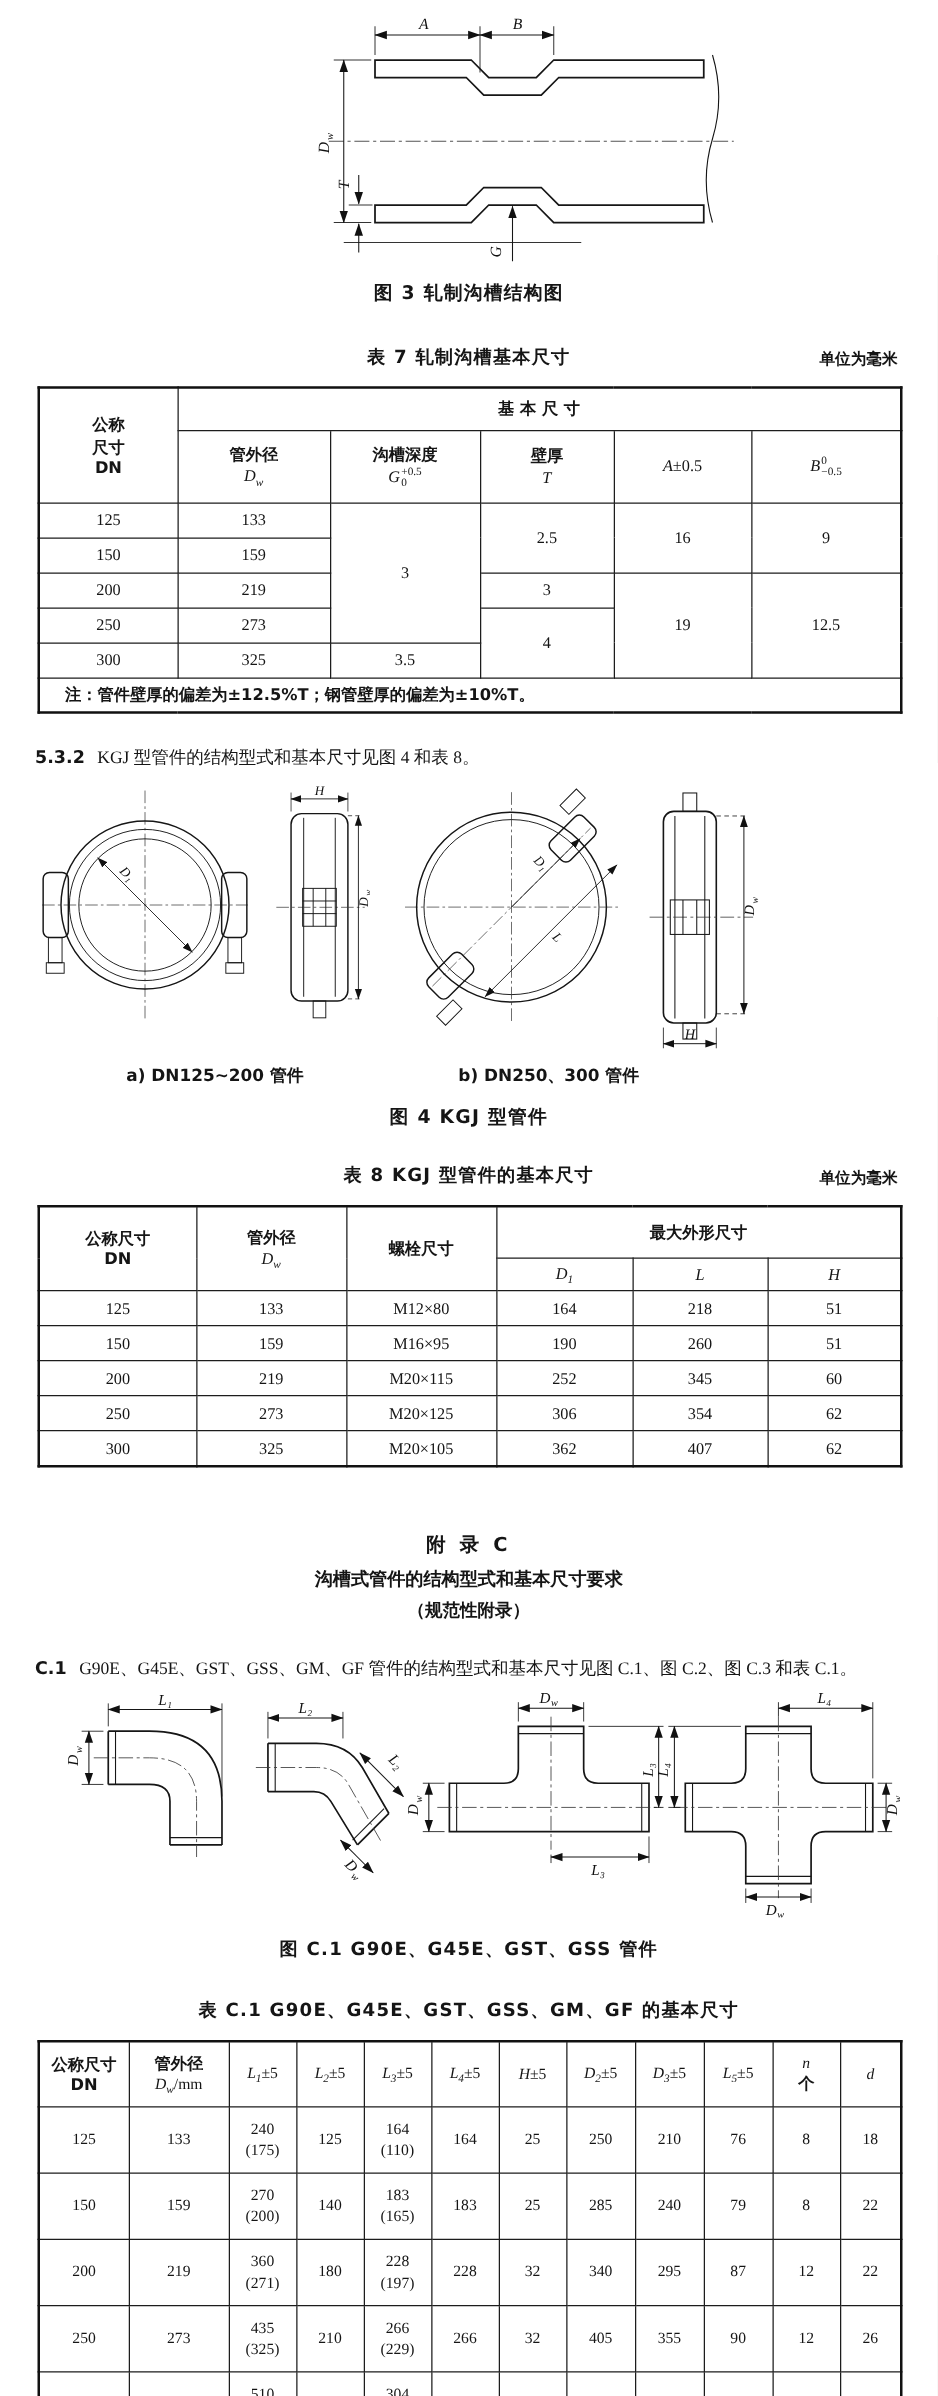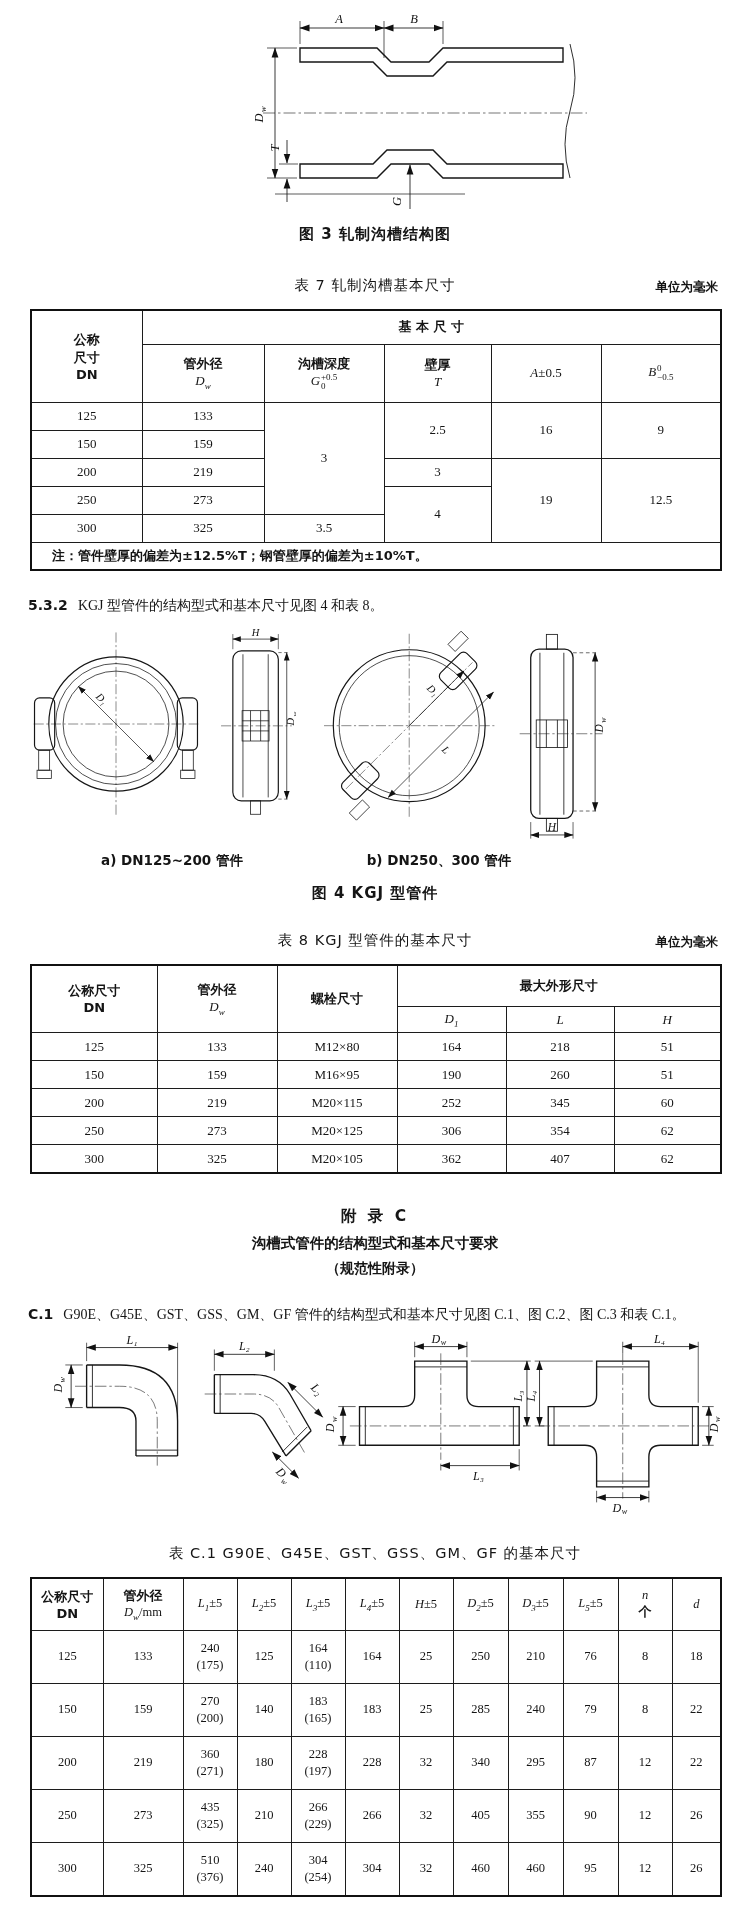--- a/index.html
+++ b/index.html
@@ -2,21 +2,21 @@
 <html><head>
 <meta charset="utf-8">
 <style>
   html,body{margin:0;padding:0;background:#f4f4f2;}
   .page{width:750px;min-height:1917px;margin:0 auto;background:#ffffff;color:#151515;
         font-family:"Liberation Serif","DejaVu Serif",serif;position:relative;overflow:hidden;}
   
   .figcap{font-family:"DejaVu Sans","Liberation Sans",sans-serif;font-weight:bold;
           font-size:15px;text-align:center;letter-spacing:1px;}
   .tbl-title-row{position:relative;height:20px;margin:0 30px;}
-  .tbl-title{font-family:"DejaVu Sans","Liberation Sans",sans-serif;font-weight:normal;
+  .tbl-title{font-family:"DejaVu Sans","Liberation Sans",sans-serif;font-weight:bold;
              font-size:14.5px;text-align:center;letter-spacing:1px;}
   .unit{position:absolute;right:2px;top:3px;font-family:"DejaVu Sans","Liberation Sans",sans-serif;
         font-weight:bold;font-size:12.5px;text-align:center;}
   .clause{margin:0 28px;font-size:14px;}
   .clause .cnum{font-family:"DejaVu Sans","Liberation Sans",sans-serif;font-weight:bold;margin-right:10px;}
   
   table.tbl{border-collapse:collapse;table-layout:fixed;width:690px;margin:0 30px;
             font-size:13px;}
   table.tbl td{border:1.4px solid #1c1c1c;text-align:center;vertical-align:middle;
                padding:1px 2px;white-space:pre-line;}
@@ -330,21 +330,21 @@
       <td>300</td>
           <td>325</td>
           <td>M20×105</td>
           <td>362</td>
           <td>407</td>
           <td>62</td>
     </tr>
   </tbody>
     </table>
 
-  <div class="appx" style="margin-top:32px;font-size:15.5px;letter-spacing:3px;">附  录  C</div>
+  <div class="appx" style="margin-top:52px;font-size:15.5px;letter-spacing:3px;">附  录  C</div>
   <div class="appx" style="margin-top:7px;font-size:14.5px;">沟槽式管件的结构型式和基本尺寸要求</div>
   <div class="appx" style="margin-top:7px;font-size:14px;">（规范性附录）</div>
 
   <div class="clause" style="margin-top:28px;">
     <span class="cnum">C.1</span><span>G90E、G45E、GST、GSS、GM、GF 管件的结构型式和基本尺寸见图 C.1、图 C.2、图 C.3 和表 C.1。</span>
   </div>
 
   <svg width="690" height="180" viewBox="0 0 712 186" style="margin:10px 0 0 30px;">
     <defs>
       <marker id="mF" markerWidth="11" markerHeight="8" refX="9.5" refY="4" orient="auto-start-reverse" markerUnits="userSpaceOnUse">
@@ -457,20 +457,21 @@
       <line class="ext" x1="585" y1="162" x2="585" y2="174"></line>
       <line class="ext" x1="639" y1="162" x2="639" y2="174"></line>
       <line class="dim" x1="585" y1="169" x2="639" y2="169" marker-start="url(#mF)" marker-end="url(#mF)"></line>
       <g>
         <text class="lab" x="606" y="184" text-anchor="middle">D</text>
         <text class="lsub" x="611" y="186">w</text>
       </g>
     </g>
   </svg>
 
+  <div class="figcap" style="margin-top:16px;font-size:14.5px;">图 C.1  G90E、G45E、GST、GSS 管件</div>
 
   <div class="tbl-title" style="margin-top:30px;">表 C.1  G90E、G45E、GST、GSS、GM、GF 的基本尺寸</div>
 
   <table class="tbl" style="margin-top:14px;font-size:12.5px;">
     <colgroup>
       <col style="width:72px">
         <col style="width:80px">
         <col style="width:54px">
         <col style="width:54px">
         <col style="width:54px">

